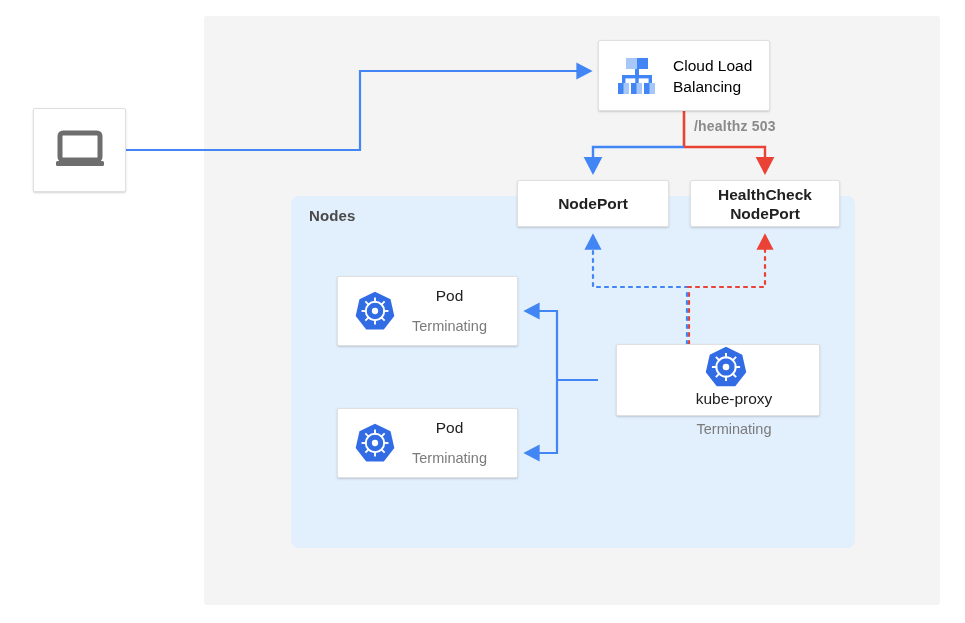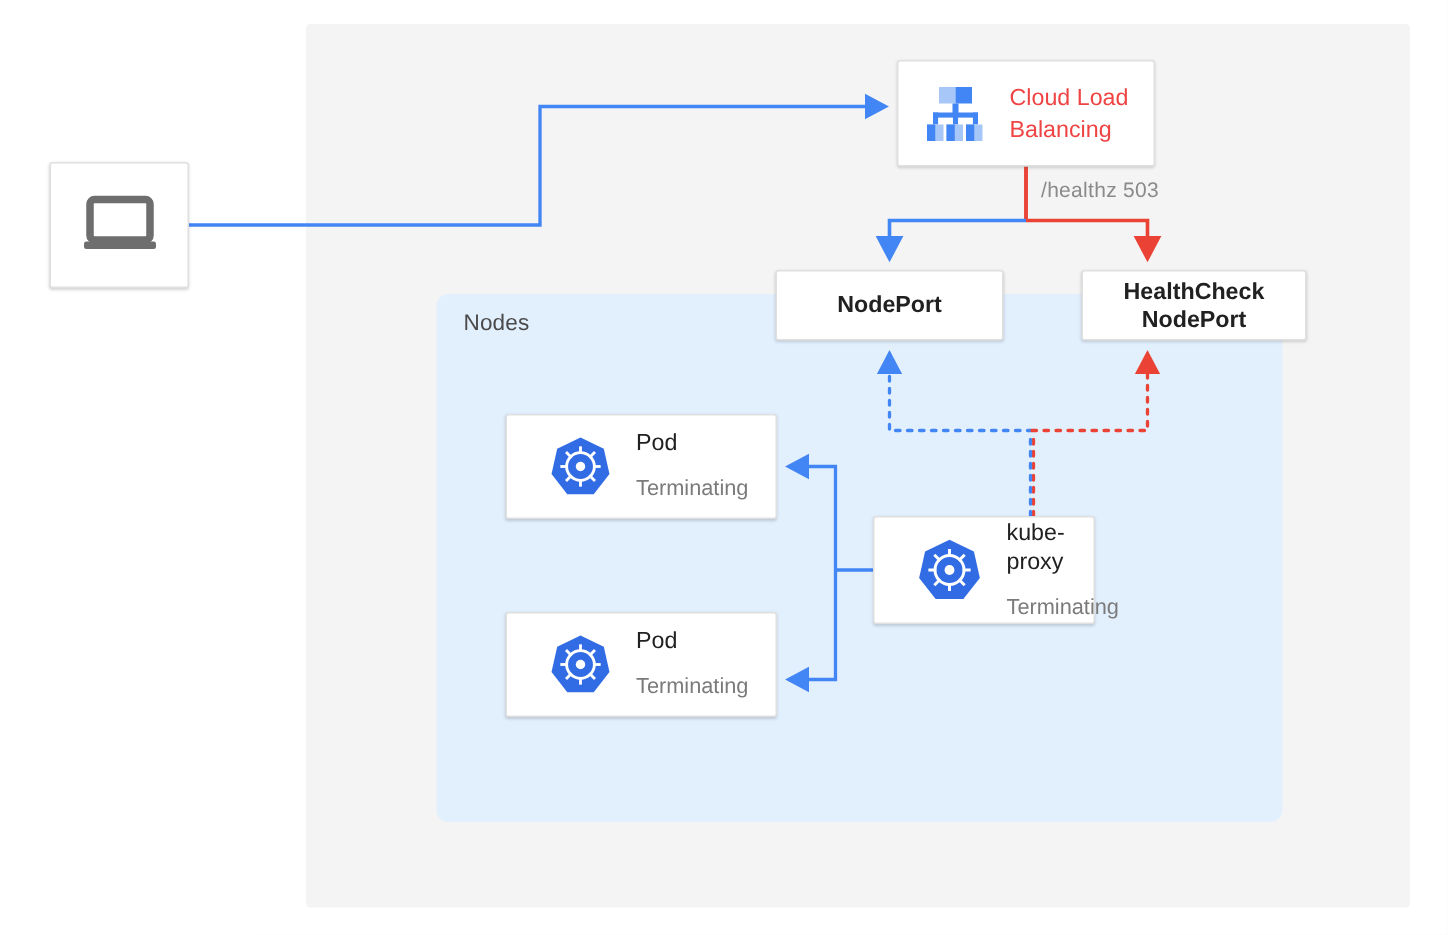--- a/index.html
+++ b/index.html
@@ -34,20 +34,21 @@
     background: #e2effd;
     border-radius: 8px;
   }
   .nodes-label {
     position: absolute;
     left: 309px;
     top: 207px;
     font-size: 15px;
     color: #4a4a4a;
     letter-spacing: .1px;
+    font-weight: bold;
   }
   
   .card {
     position: absolute;
     background: #ffffff;
     border: 1px solid #e0e0e0;
     border-radius: 2px;
     box-shadow: 0 1px 2px rgba(60,64,67,.22);
     box-sizing: border-box;
   }
@@ -58,48 +59,48 @@
   }
   
   .clb-box {
     left: 598px; top: 40px; width: 172px; height: 71px;
     display: flex; align-items: center; padding-left: 14px;
   }
   .clb-text {
     margin-left: 14px;
     font-size: 15.5px;
     line-height: 21px;
-    color: #ef4444;
+    color: #000000;
     white-space: pre-line;
   }
   
   .nodeport-box {
     left: 517px; top: 180px; width: 152px; height: 47px;
     display: flex; align-items: center; justify-content: center;
   }
   .hc-nodeport-box {
-    left: 721px; top: 180px; width: 150px; height: 47px;
+    left: 690px; top: 180px; width: 150px; height: 47px;
     display: flex; align-items: center; justify-content: center;
   }
   .np-label {
     font-size: 15.5px;
     font-weight: bold;
     color: #212121;
     text-align: center;
     line-height: 19px;
     white-space: pre-line;
   }
   
   .pod-box-1 { left: 337px; top: 276px; width: 181px; height: 70px; }
   .pod-box-2 { left: 337px; top: 408px; width: 181px; height: 70px; }
   .pod-box-1, .pod-box-2, .kubeproxy-box {
-    display: flex; align-items: center; padding-left: 28px;
+    display: flex; align-items: center; padding-left: 16px; text-align: center;
   }
   .kubeproxy-box {
-    left: 582px; top: 344px; width: 148px; height: 72px;
+    left: 616px; top: 344px; width: 204px; height: 72px; flex-direction: column;
   }
   .node-text { margin-left: 16px; }
   .node-title {
     font-size: 15.5px;
     color: #212121;
     line-height: 19px;
   }
   .node-sub {
     font-size: 14.5px;
     color: #7b7b7b;
@@ -107,21 +108,21 @@
     margin-top: 12px;
   }
   
   .icon-wrap { display: block; line-height: 0; }
   
   .healthz-label {
     position: absolute;
     left: 694px;
     top: 118px;
     font-size: 14px;
-    font-weight: normal;
+    font-weight: bold;
     color: #8a8a8a;
     letter-spacing: .2px;
   }
   
   #wires {
     position: absolute;
     left: 0; top: 0;
     width: 965px; height: 623px;
     pointer-events: none;
   }

